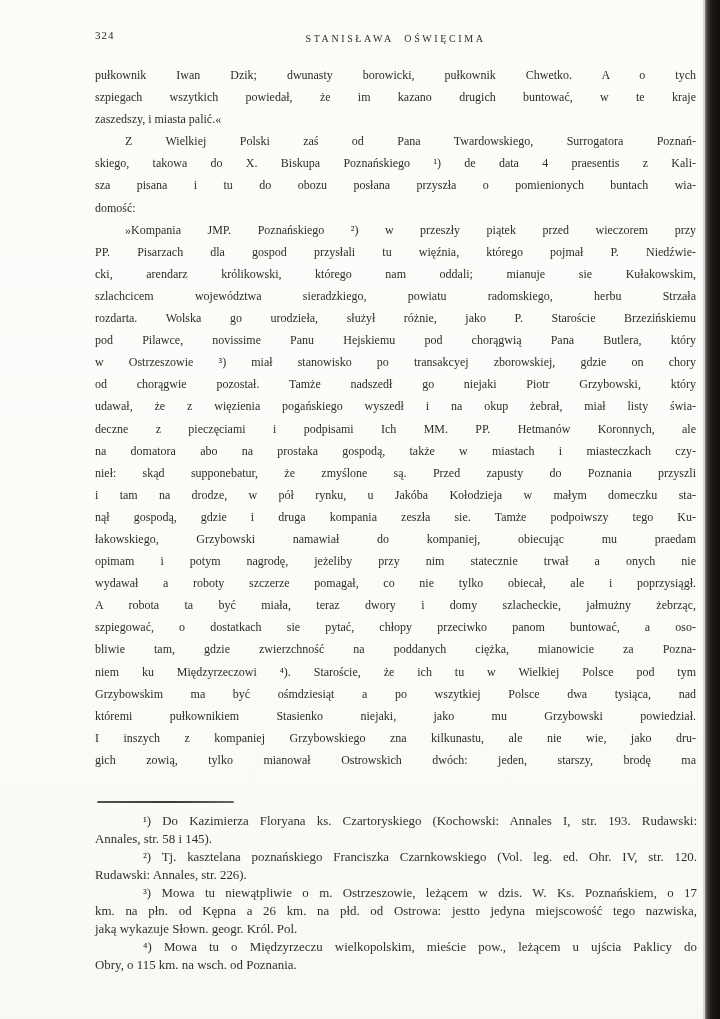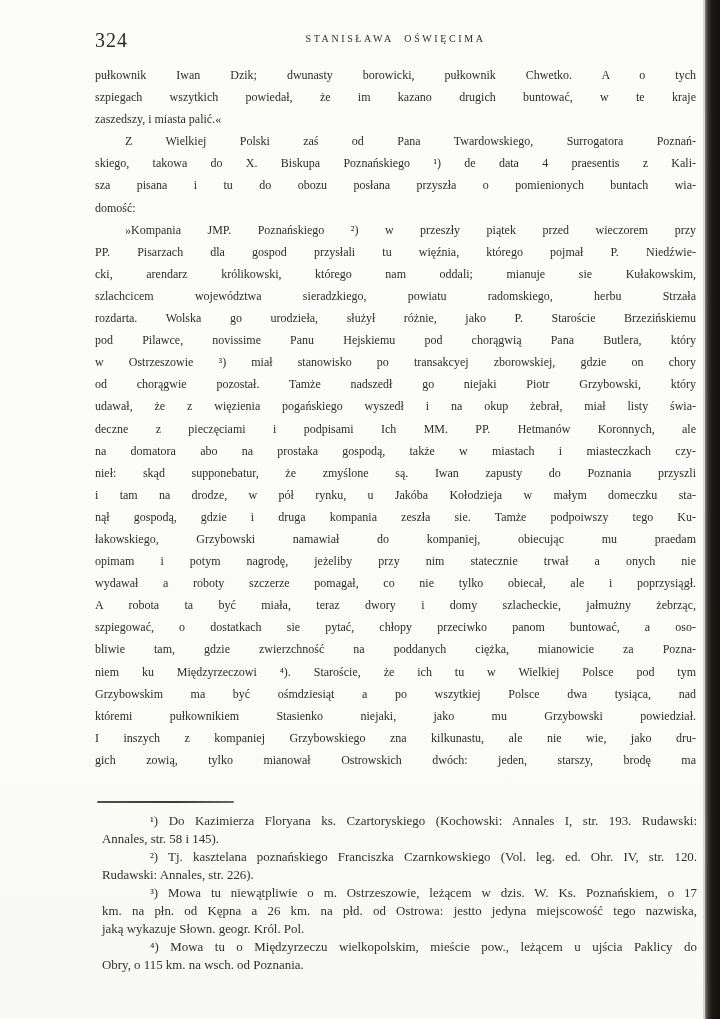--- a/index.html
+++ b/index.html
@@ -36,21 +36,21 @@
     position: absolute;
     top: 31px;
     left: 95px;
     width: 601px;
     height: 20px;
   }
   .page-number {
     position: absolute;
     left: 0;
     top: -2px;
-    font-size: 20px;
+    font-size: 11px;
     letter-spacing: 1px;
     color: #2b2923;
   }
   .running-header {
     position: absolute;
     left: 0;
     width: 100%;
     top: 2px;
     text-align: center;
     font-size: 10px;
@@ -88,21 +88,20 @@
     top: 812px;
     left: 95px;
     width: 602px;
   }
   .footnotes .fn-line {
     font-size: 12.9px;
     line-height: 18px;
     text-align: justify;
     text-align-last: justify;
     color: #32302a;
-    margin-left: 7px;
   }
   .footnotes .fn-line.indent { padding-left: 48px; }
   .footnotes .fn-line.para-end { text-align-last: left; }
 </style>
 </head>
 <body>
 
 <div class="page">
 
   <div class="header">
@@ -127,21 +126,21 @@
         <div class="line">PP. Pisarzach dla gospod przysłali tu więźnia, którego pojmał P. Niedźwie-</div>
         <div class="line">cki, arendarz królikowski, którego nam oddali; mianuje sie Kułakowskim,</div>
         <div class="line">szlachcicem województwa sieradzkiego, powiatu radomskiego, herbu Strzała</div>
         <div class="line">rozdarta. Wolska go urodzieła, służył różnie, jako P. Staroście Brzezińskiemu</div>
         <div class="line">pod Pilawce, novissime Panu Hejskiemu pod chorągwią Pana Butlera, który</div>
         <div class="line">w Ostrzeszowie ³) miał stanowisko po transakcyej zborowskiej, gdzie on chory</div>
         <div class="line">od chorągwie pozostał. Tamże nadszedł go niejaki Piotr Grzybowski, który</div>
         <div class="line">udawał, że z więzienia pogańskiego wyszedł i na okup żebrał, miał listy świa-</div>
         <div class="line">deczne z pieczęciami i podpisami Ich MM. PP. Hetmanów Koronnych, ale</div>
         <div class="line">na domatora abo na prostaka gospodą, także w miastach i miasteczkach czy-</div>
-        <div class="line">nieł: skąd supponebatur, że zmyślone są. Iwan zapusty do Poznania przyszli</div>
+        <div class="line">nieł: skąd supponebatur, że zmyślone są. Przed zapusty do Poznania przyszli</div>
         <div class="line">i tam na drodze, w pół rynku, u Jakóba Kołodzieja w małym domeczku sta-</div>
         <div class="line">nął gospodą, gdzie i druga kompania zeszła sie. Tamże podpoiwszy tego Ku-</div>
         <div class="line">łakowskiego, Grzybowski namawiał do kompaniej, obiecując mu praedam</div>
         <div class="line">opimam i potym nagrodę, jeżeliby przy nim statecznie trwał a onych nie</div>
         <div class="line">wydawał a roboty szczerze pomagał, co nie tylko obiecał, ale i poprzysiągł.</div>
         <div class="line">A robota ta być miała, teraz dwory i domy szlacheckie, jałmużny żebrząc,</div>
         <div class="line">szpiegować, o dostatkach sie pytać, chłopy przeciwko panom buntować, a oso-</div>
         <div class="line">bliwie tam, gdzie zwierzchność na poddanych ciężka, mianowicie za Pozna-</div>
         <div class="line">niem ku Międzyrzeczowi ⁴). Staroście, że ich tu w Wielkiej Polsce pod tym</div>
         <div class="line">Grzybowskim ma być ośmdziesiąt a po wszytkiej Polsce dwa tysiąca, nad</div>

